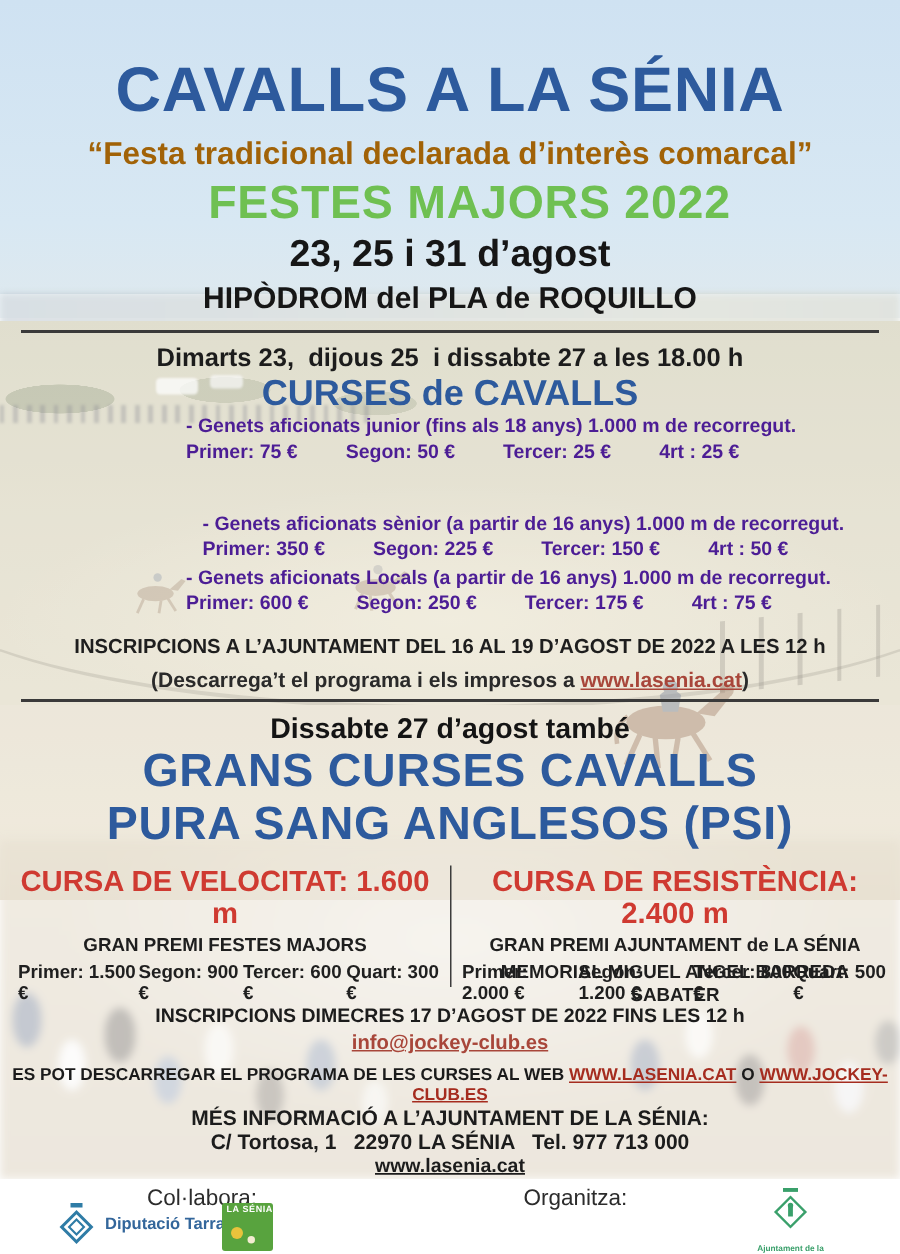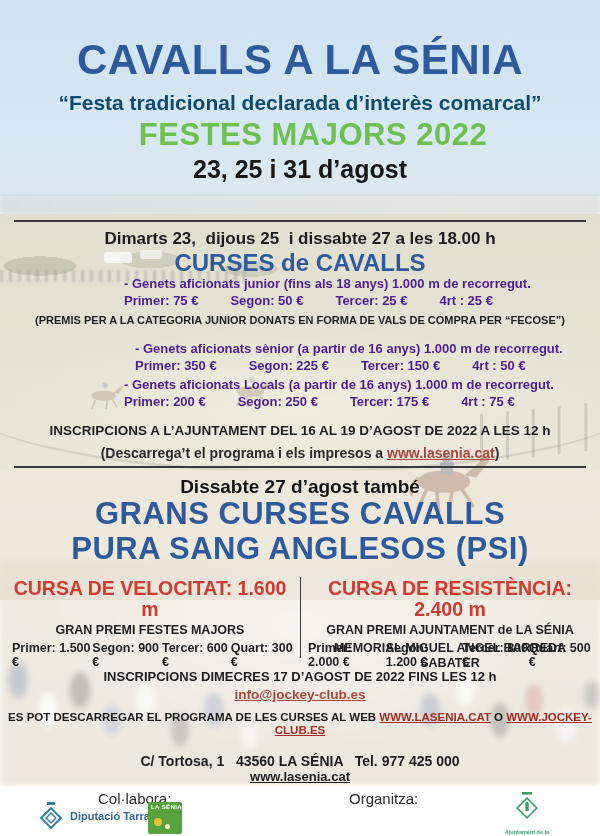--- a/index.html
+++ b/index.html
@@ -52,21 +52,21 @@
       radial-gradient(ellipse 14px 24px at 592px 135px, rgba(100,96,88,.8) 60%, transparent 61%),
       radial-gradient(ellipse 260px 120px at 50% 30%, rgba(255,255,255,.45), transparent),
       linear-gradient(#d9cdb4,#cfc0a6);}
   .bg-wash{position:absolute;left:0;right:0;top:196px;height:590px;background:rgba(255,255,255,.40);}
   .bg-bottomwhite{position:absolute;left:0;right:0;top:786px;height:50px;background:#fff;}
   .horse{position:absolute;filter:blur(.4px);}
   
   .content{position:absolute;inset:0;z-index:5;}
   .line{position:absolute;left:0;width:100%;text-align:center;line-height:1.15;}
   .title{top:36px;font-size:42px;font-weight:bold;color:#2d5a9d;letter-spacing:.5px;}
-  .subtitle{top:91px;font-size:21px;font-weight:bold;color:#0c4a6e;}
+  .subtitle{top:91px;font-size:21px;font-weight:bold;color:#a16207;}
   .festes{top:117px;font-size:31px;font-weight:bold;color:#6fc052;letter-spacing:.5px;margin-left:13px;}
   .dates{top:155px;font-size:25px;font-weight:bold;color:#161616;}
   .venue{top:188px;font-size:20px;font-weight:bold;color:#161616;}
   .hr{position:absolute;left:14px;right:14px;height:0;border-top:2px solid #3a3a3a;}
   .hr1{top:220px;} .hr2{top:466px;}
   .schedule{top:229px;font-size:17px;font-weight:bold;color:#1c1c1c;white-space:pre-wrap;}
   .curses-h{top:249px;font-size:24px;font-weight:bold;color:#2d5a9d;}
   .cat{position:absolute;left:124px;text-align:left;color:#4c1d95;}
   .cat-desc{font-size:13px;font-weight:600;}
   .cat-prizes{display:flex;gap:32px;font-size:13px;font-weight:bold;margin-top:2px;align-items:center;}
@@ -164,52 +164,52 @@
     <div class="bg-wash"></div>
     <div class="bg-bottomwhite"></div>
   </div>
 
   <div class="content">
 
     <div class="line title">CAVALLS A LA SÉNIA</div>
     <div class="line subtitle">“Festa tradicional declarada d’interès comarcal”</div>
     <div class="line festes">FESTES MAJORS 2022</div>
     <div class="line dates">23, 25 i 31 d’agost</div>
+    <div class="line venue">HIPÒDROM del PLA de ROQUILLO</div>
 
     <div class="hr hr1"></div>
 
     <div class="line schedule">Dimarts 23,  dijous 25  i dissabte 27 a les 18.00 h</div>
     <div class="line curses-h">CURSES de CAVALLS</div>
 
     <div class="cat cat-junior">
       <div class="cat-desc">- Genets aficionats junior (fins als 18 anys) 1.000 m de recorregut.</div>
       <div class="cat-prizes">
         <span>Primer: 75 €</span>
         <span>Segon: 50 €</span>
         <span>Tercer: 25 €</span>
         <span>4rt : 25 €</span>
       </div>
     </div>
 
-    <div class="line fecose">(PREMIS PER A LA CATEGORIA JUNIOR DONATS EN FORMA DE VALS DE COMPRA PER “FECOSE”)</div>
 
     <div class="cat cat-senior">
       <div class="cat-desc">- Genets aficionats sènior (a partir de 16 anys) 1.000 m de recorregut.</div>
       <div class="cat-prizes">
         <span>Primer: 350 €</span>
         <span>Segon: 225 €</span>
         <span>Tercer: 150 €</span>
         <span>4rt : 50 €</span>
       </div>
     </div>
 
     <div class="cat cat-locals">
       <div class="cat-desc">- Genets aficionats Locals (a partir de 16 anys) 1.000 m de recorregut.</div>
       <div class="cat-prizes">
-        <span>Primer: 200 €</span>
+        <span>Primer: 600 €</span>
         <span>Segon: 250 €</span>
         <span>Tercer: 175 €</span>
         <span>4rt : 75 €</span>
       </div>
     </div>
 
     <div class="line inscr1">INSCRIPCIONS A L’AJUNTAMENT DEL 16 AL 19 D’AGOST DE 2022 A LES 12 h</div>
 
     <div class="line descarrega"><span>(Descarrega’t el programa i els impresos a </span><a class="lnk">www.lasenia.cat</a><span>)</span></div>
 
@@ -242,21 +242,22 @@
       <span>Segon: 1.200 €</span>
       <span>Tercer: 800 €</span>
       <span>Quart: 500 €</span>
     </div>
 
     <div class="line inscr2">INSCRIPCIONS DIMECRES 17 D’AGOST DE 2022 FINS LES 12 h</div>
     <div class="line email"><a class="lnk">info@jockey-club.es</a></div>
 
     <div class="line espot"><span>ES POT DESCARREGAR EL PROGRAMA DE LES CURSES AL WEB </span><a class="lnkcaps">WWW.LASENIA.CAT</a><span> O </span><a class="lnkcaps">WWW.JOCKEY-CLUB.ES</a></div>
 
-    <div class="line address">C/ Tortosa, 1   43560 LA SÉNIA   Tel. 977 425 000</div>
+    <div class="line mesinfo">MÉS INFORMACIÓ A L’AJUNTAMENT DE LA SÉNIA:</div>
+    <div class="line address">C/ Tortosa, 1   22970 LA SÉNIA   Tel. 977 713 000</div>
     <div class="line weblast"><a class="lnkdark">www.lasenia.cat</a></div>
 
     <div class="footer-label lab-col">Col·labora:</div>
     <div class="footer-label lab-org">Organitza:</div>
 
     <div class="logo-dipta">
       <svg width="26" height="28" viewBox="0 0 26 28">
         <rect x="9" y="0" width="8" height="3" fill="#2f7ca6"></rect>
         <rect x="10" y="-1" width="1.6" height="2" fill="#2f7ca6"></rect>
           <rect x="12.2" y="-1" width="1.6" height="2" fill="#2f7ca6"></rect>

